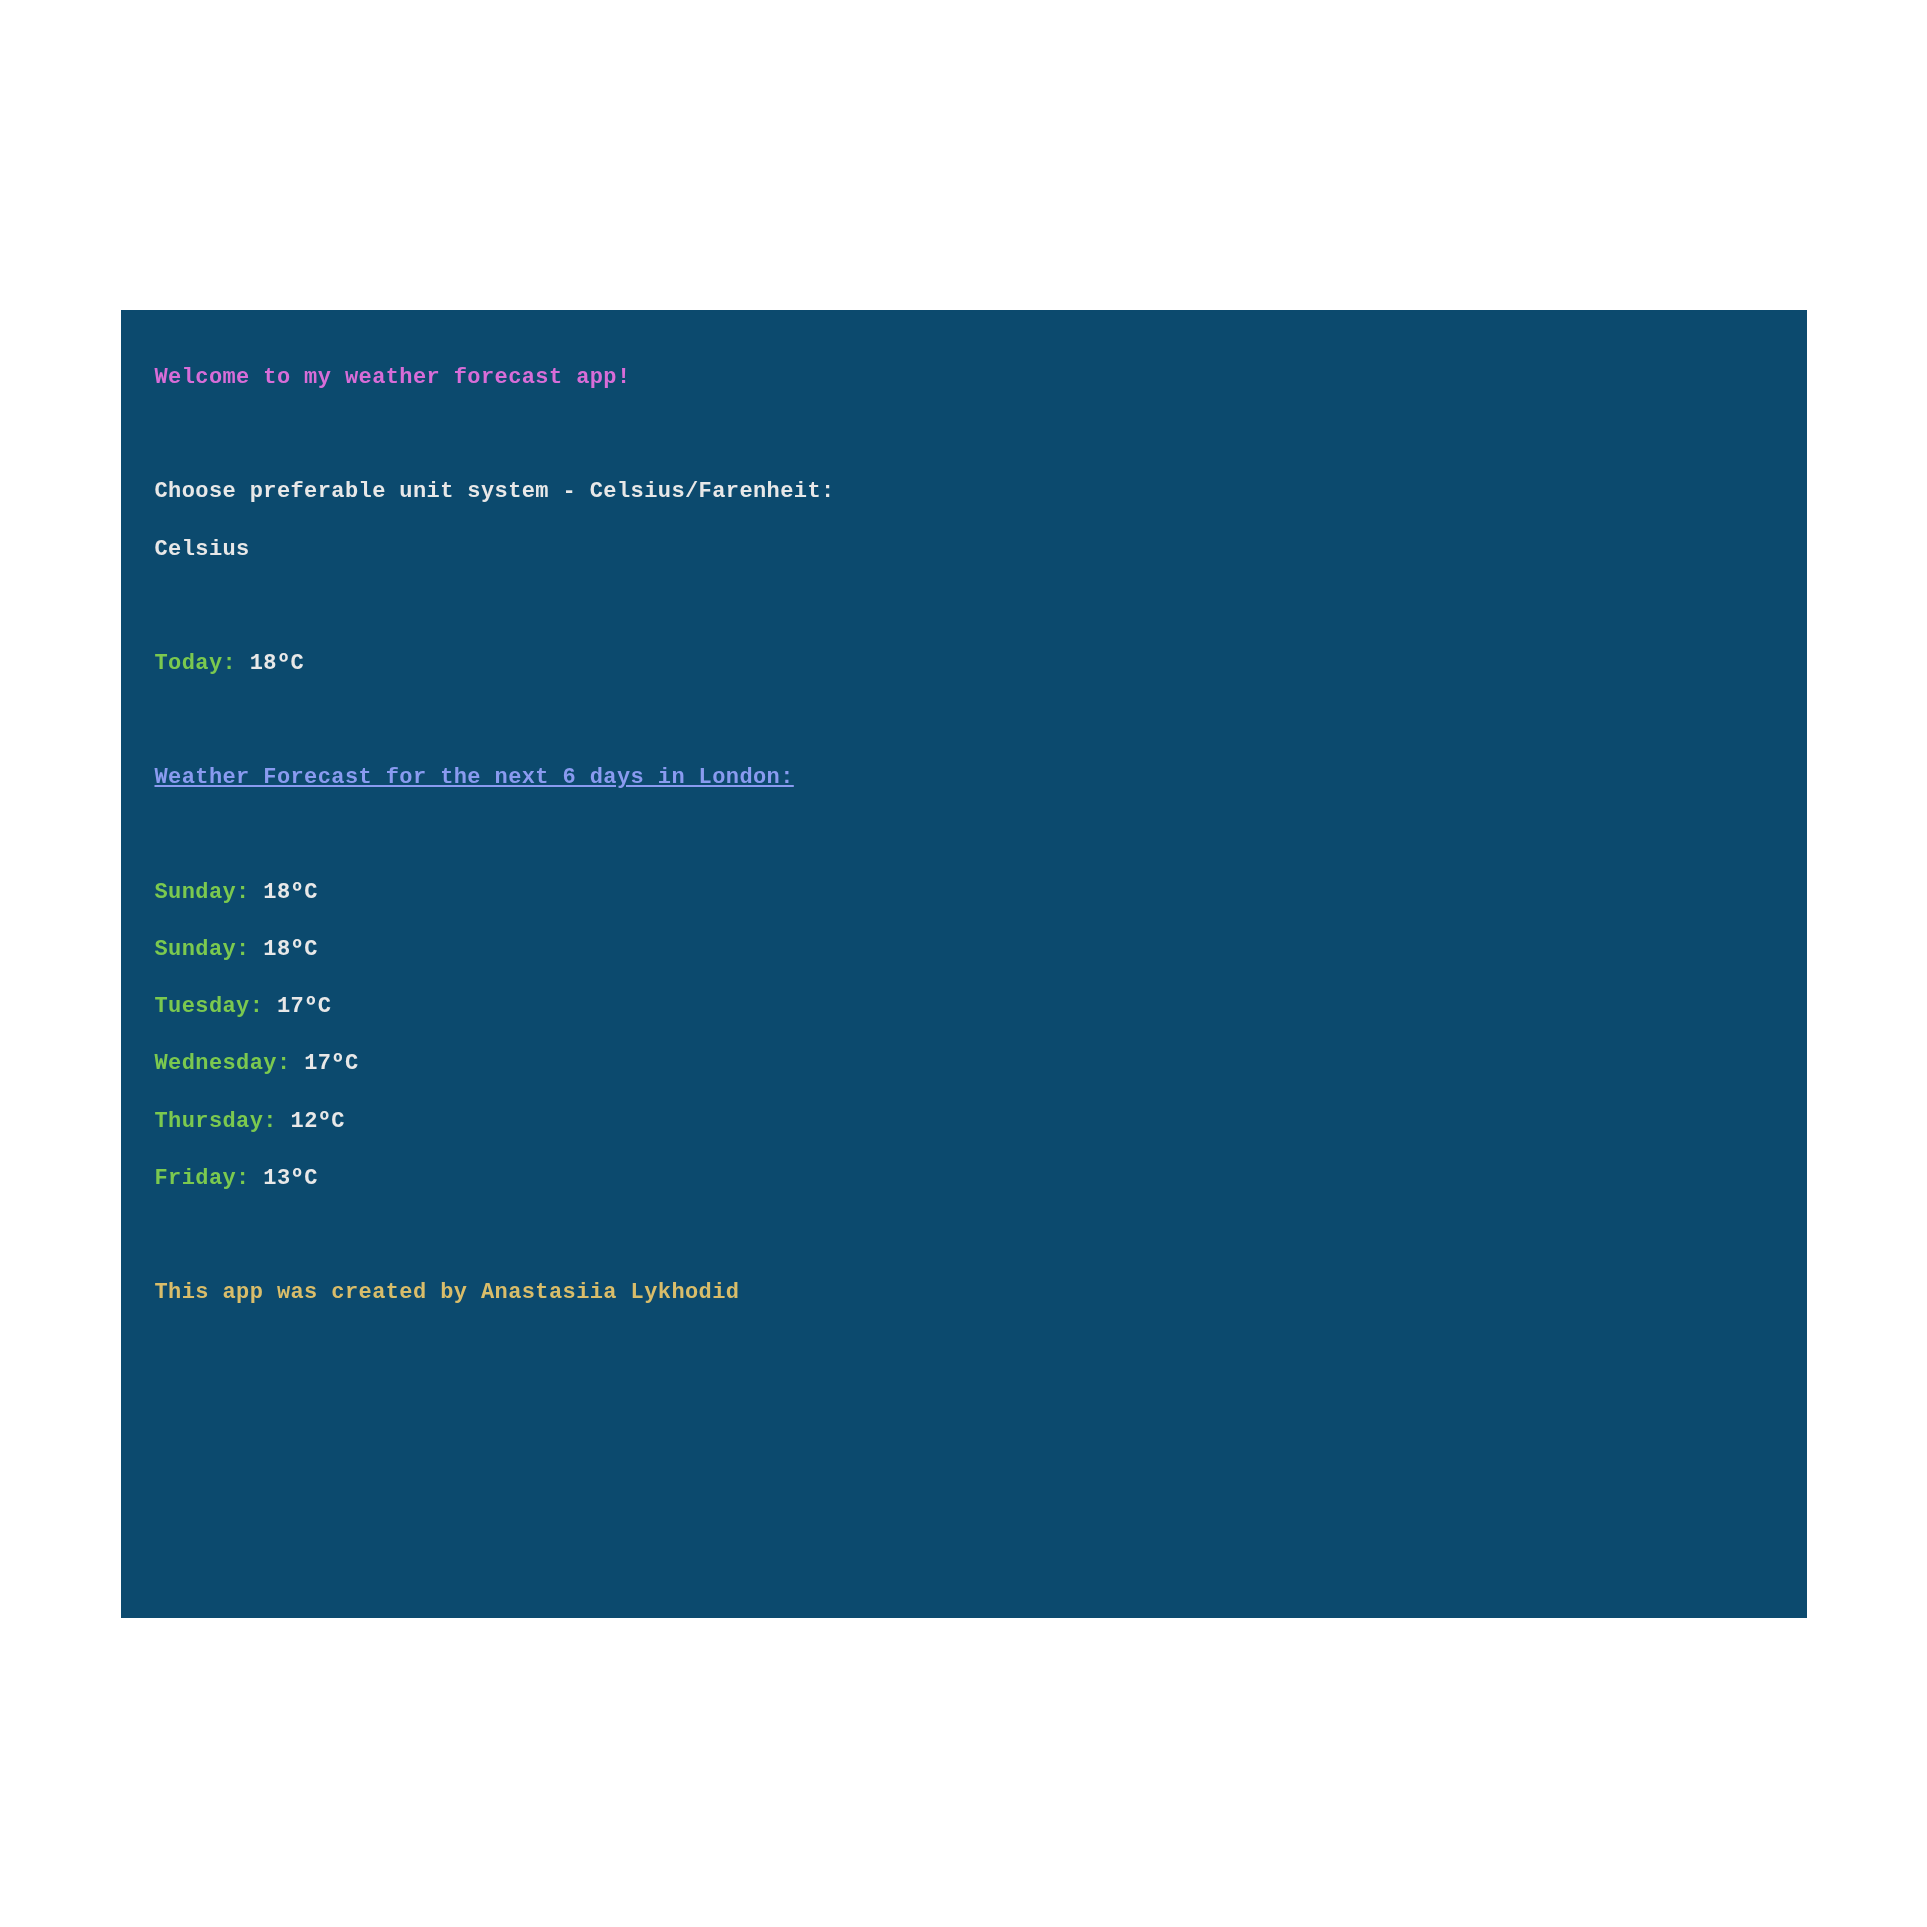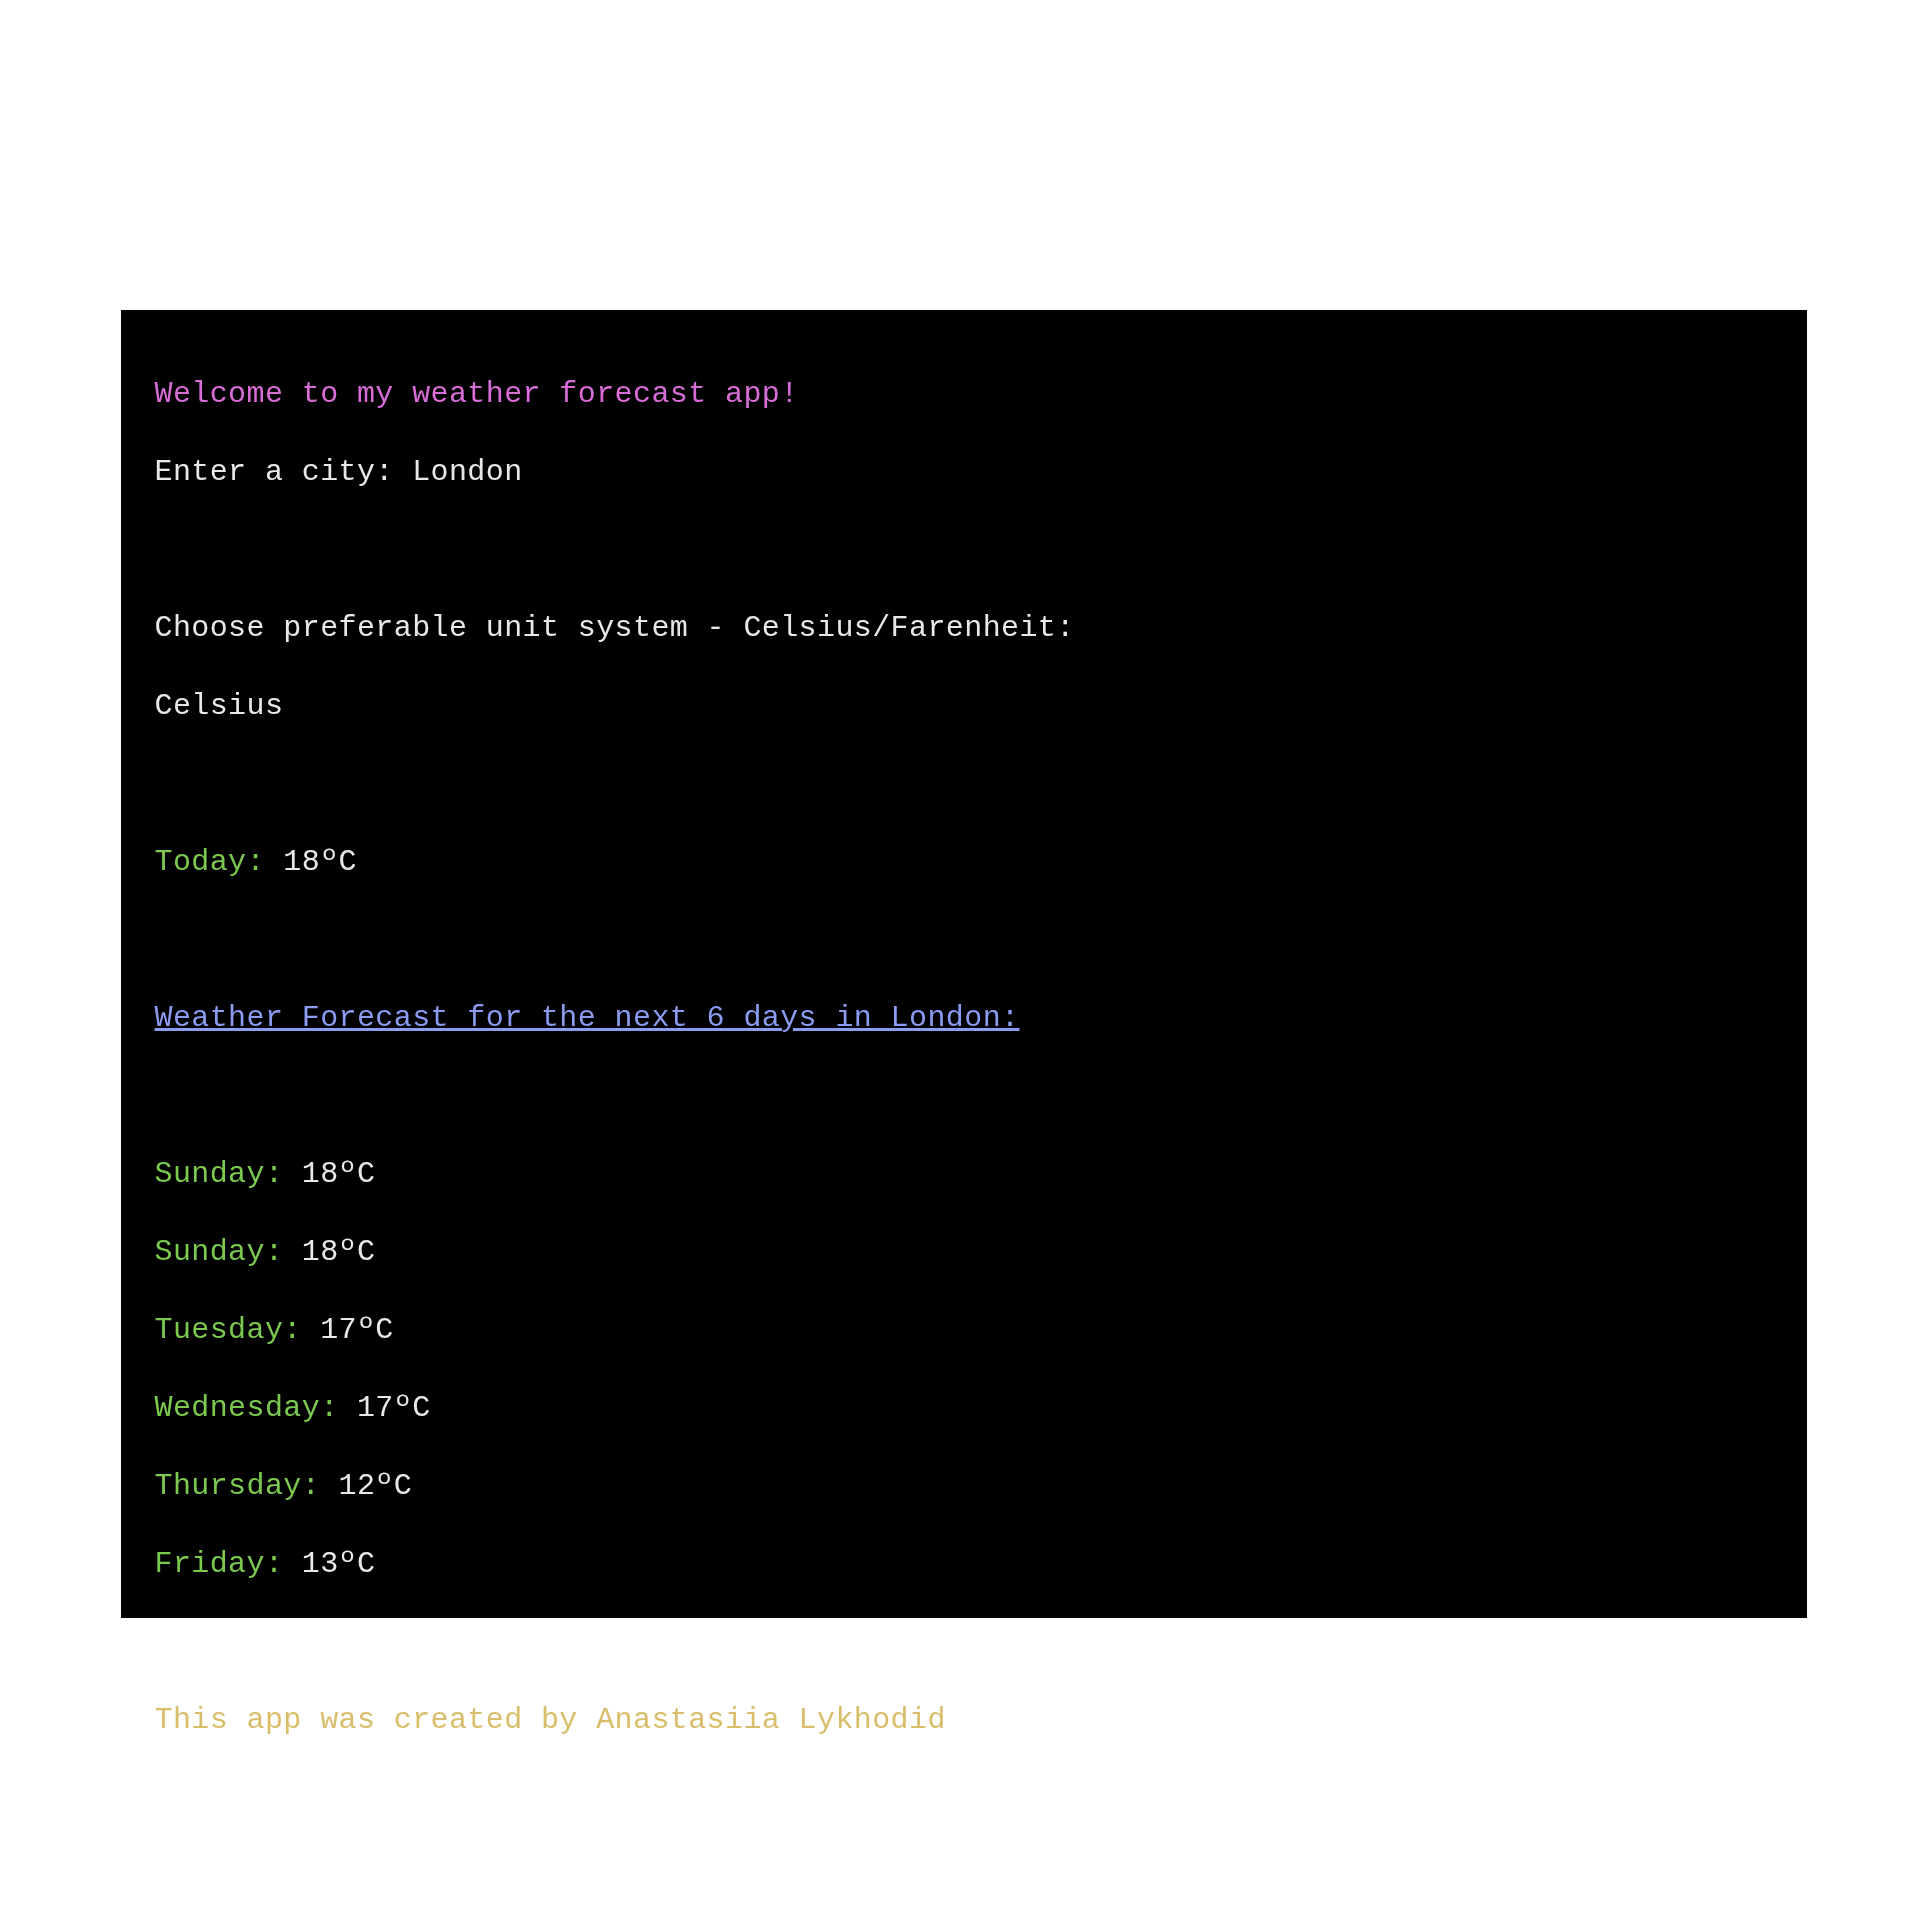--- a/index.html
+++ b/index.html
@@ -9,44 +9,43 @@
       width: 1927px;
       height: 1927px;
       font-family: "Consolas", "Monaco", "Courier New", monospace;
       display: flex;
       align-items: center;
       justify-content: center;
     }
     .terminal {
       width: 1686px;
       height: 1308px;
-      background: #000000;
+      background: #0c4a6e;
       padding: 26px 34px;
       box-sizing: border-box;
-      font-size: 30px;
+      font-size: 22px;
       line-height: 1.3;
       white-space: pre;
       color: #e8e8e8;
-      font-weight: 400;
+      font-weight: 700;
       letter-spacing: 0.4px;
     }
     .magenta { color: #d86dd8; }
     .white { color: #e8e8e8; }
     .green { color: #7bc94f; margin-top: 29px; }
     .blue-underline { color: #8a9bf0; text-decoration: underline; text-align: right; }
     .yellow-light { color: #d9bd6a; }
     .line { display: block; }
     .blank { height: 1.3em; }
   </style>
 </head>
 <body>
 
 <div class="terminal">
 <span class="line"><span class="magenta">Welcome to my weather forecast app!</span></span>
-<span class="line"><span class="white">Enter a city: </span><span class="white">London</span></span>
 <span class="line blank"></span>
 <span class="line"><span class="white">Choose preferable unit system - Celsius/Farenheit:</span></span>
 <span class="line"><span class="white">Celsius</span></span>
 <span class="line blank"></span>
 <span class="line"><span class="green">Today: </span><span class="white">18ºC</span></span>
 <span class="line blank"></span>
 <span class="line"><span class="blue-underline">Weather Forecast for the next 6 days in London:</span></span>
 <span class="line blank"></span>
 <span class="line"><span class="green">Sunday: </span><span class="white">18ºC</span></span>
 <span class="line"><span class="green">Sunday: </span><span class="white">18ºC</span></span>

